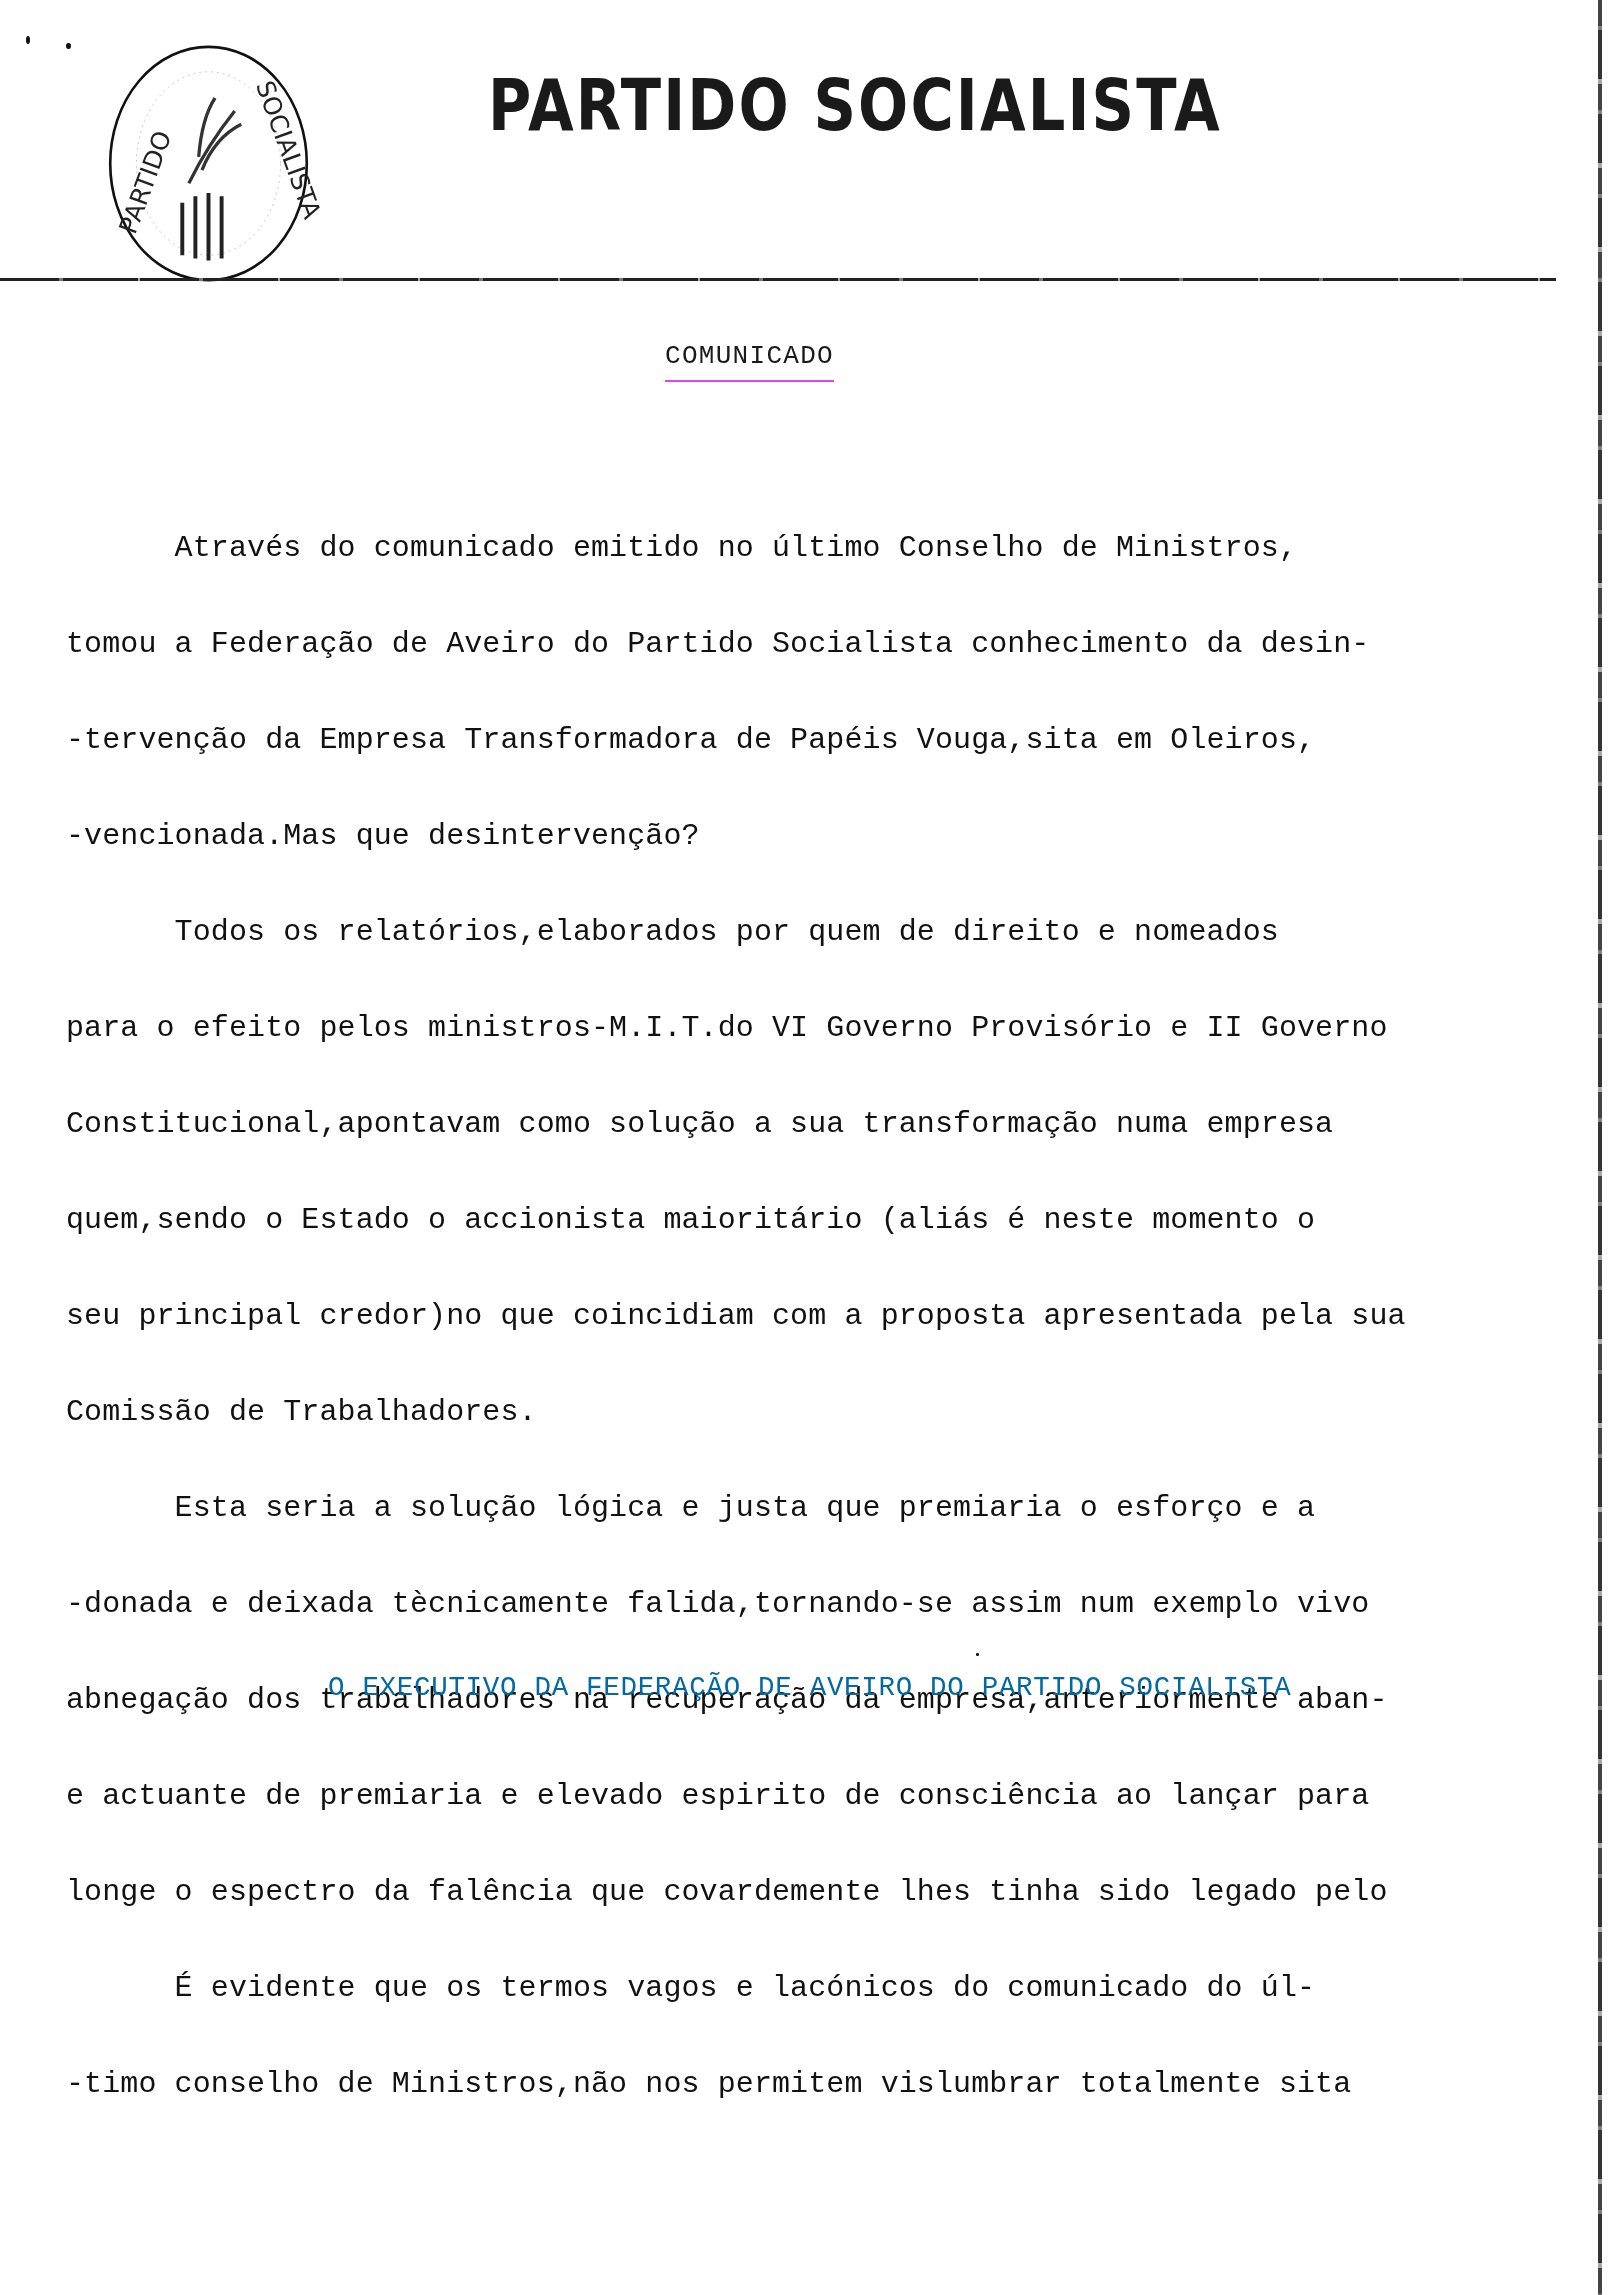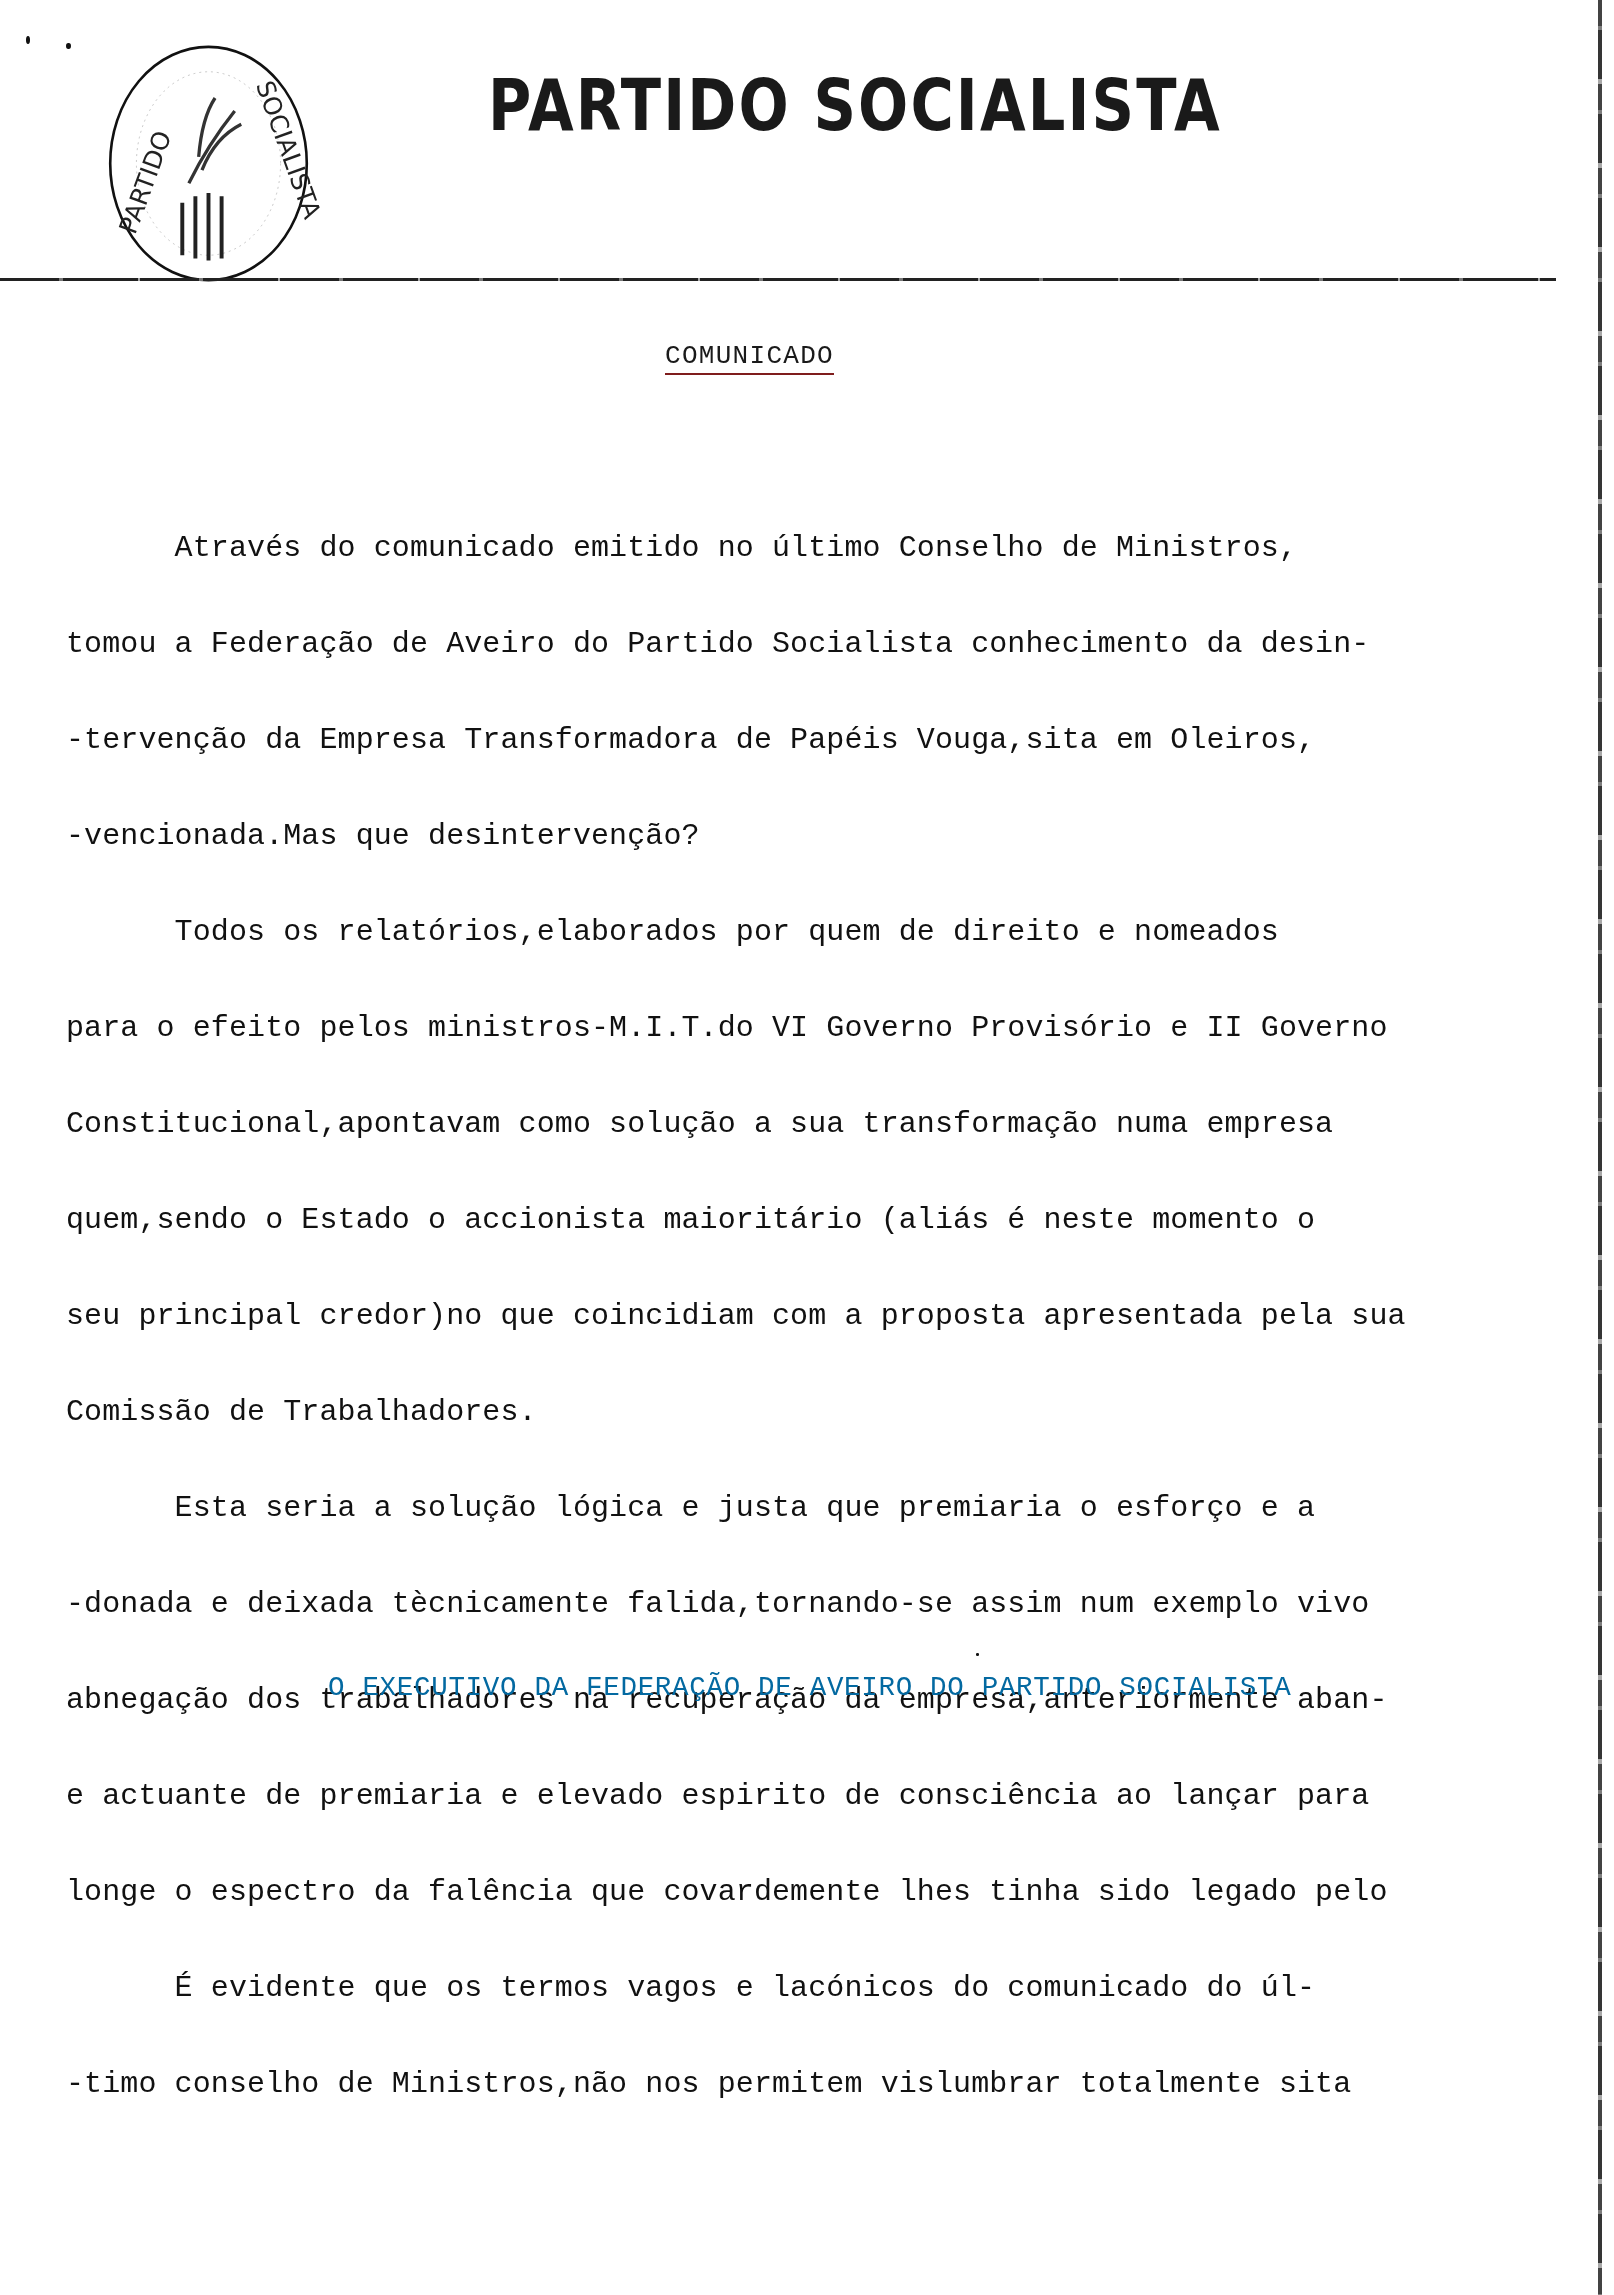--- a/index.html
+++ b/index.html
@@ -26,21 +26,21 @@
 
     .right-edge {
       position: absolute; left: 1598px; top: 0; width: 3.9px; height: 2295px;
       background: repeating-linear-gradient(180deg, #222 0 26px, #666 26px 30px, #111 30px 79px, #999 79px 84px);
       opacity: 0.85;
     }
 
     .title {
       position: absolute; left: 665px; top: 341px;
       font-family: "Liberation Mono", monospace; font-size: 26px; letter-spacing: 1.3px;
-      border-bottom: 2px solid #7f1d1d; padding-bottom: 2px; color: #1a1a1a;
+      border-bottom: 2px solid #d946ef; padding-bottom: 9px; color: #1a1a1a;
     }
 
     .body-text {
       position: absolute; left: 66px; top: 468px; width: 1520px;
       font-family: "Liberation Mono", monospace; font-size: 30px; line-height: 32px;
       color: #111; white-space: pre; letter-spacing: 0.1px;
     }
     .line { display: block; height: 32px; }
 
     .signature {

